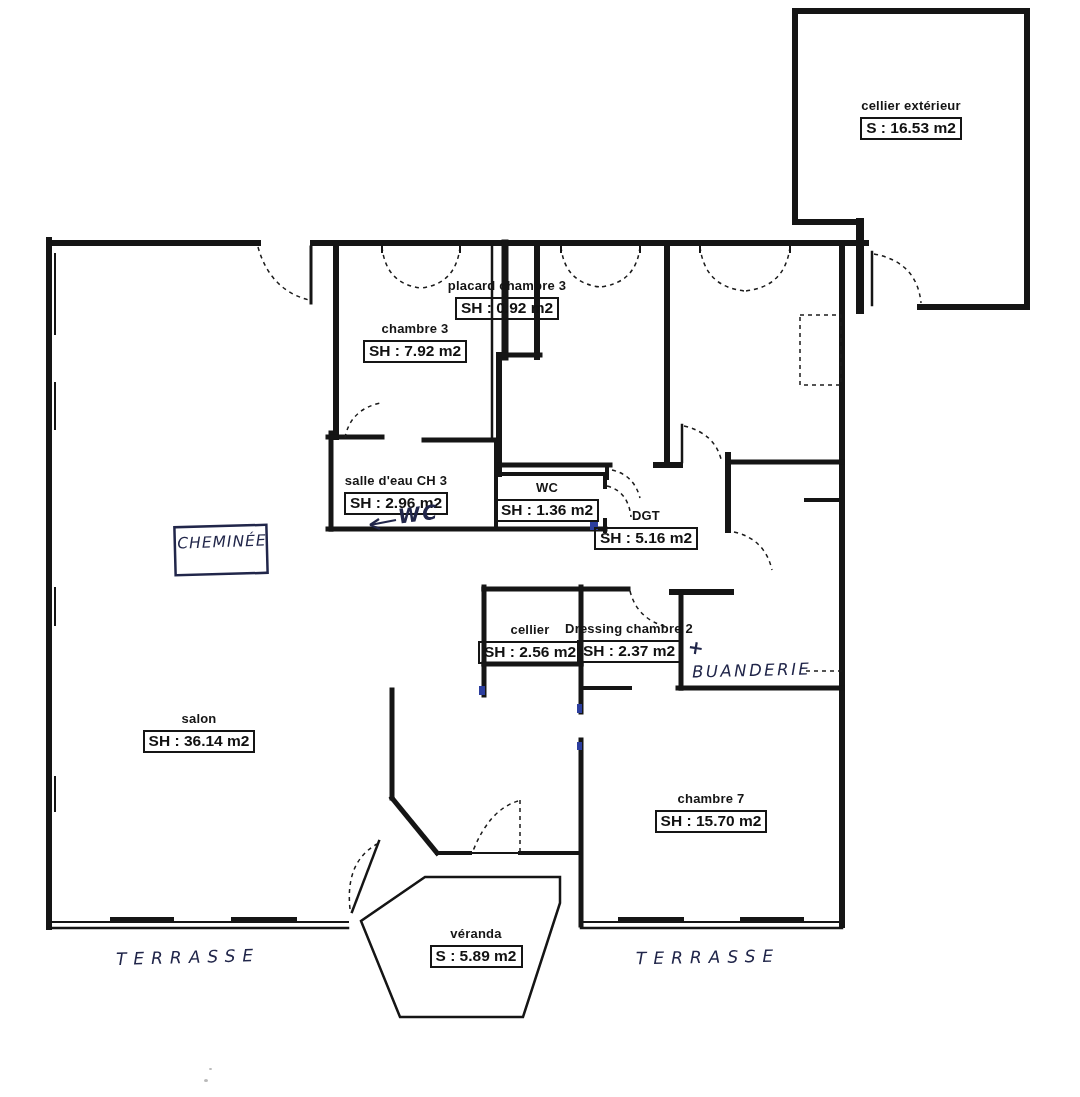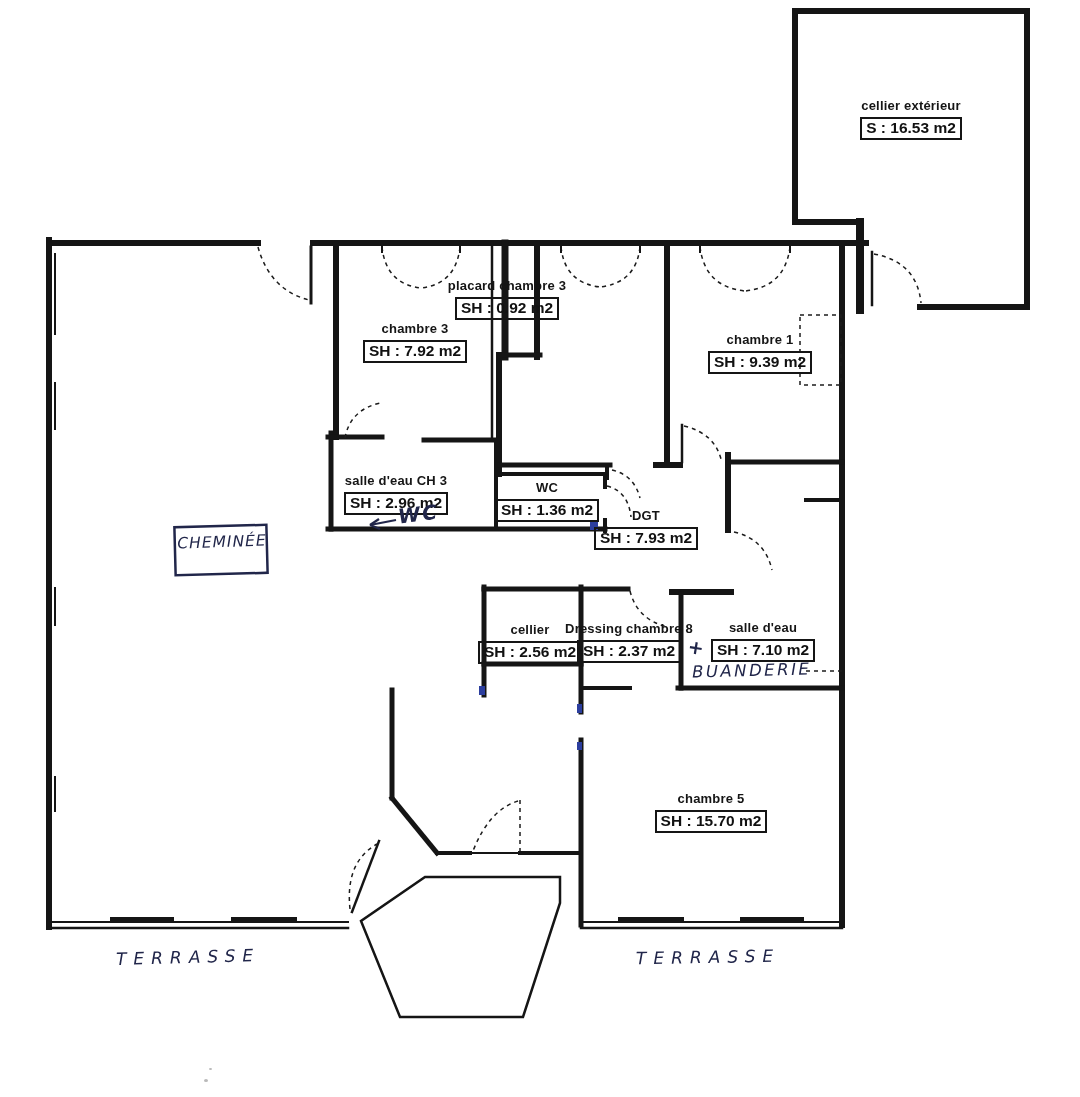--- a/index.html
+++ b/index.html
@@ -159,51 +159,51 @@
   </svg>
 
   <div class="room-label" style="left:305px;top:322px">
     <div class="room-name">chambre 3</div>
     <div class="room-area">SH : 7.92 m2</div>
   </div>
   <div class="room-label" style="left:397px;top:279px">
     <div class="room-name">placard chambre 3</div>
     <div class="room-area">SH : 0.92 m2</div>
   </div>
-  <div class="room-label" style="left:650px;top:333px">
-    <div class="room-name">chambre 1</div>
-    <div class="room-area">SH : 9.39 m2</div>
-  </div>
   <div class="room-label" style="left:286px;top:474px">
     <div class="room-name">salle d'eau CH 3</div>
     <div class="room-area">SH : 2.96 m2</div>
   </div>
   <div class="room-label" style="left:437px;top:481px">
     <div class="room-name">WC</div>
     <div class="room-area">SH : 1.36 m2</div>
   </div>
   <div class="room-label" style="left:536px;top:509px">
     <div class="room-name">DGT</div>
-    <div class="room-area">SH : 7.93 m2</div>
+    <div class="room-area">SH : 5.16 m2</div>
   </div>
   <div class="room-label" style="left:420px;top:623px">
     <div class="room-name">cellier</div>
     <div class="room-area">SH : 2.56 m2</div>
   </div>
   <div class="room-label" style="left:519px;top:622px">
-    <div class="room-name">Dressing chambre 8</div>
+    <div class="room-name">Dressing chambre 2</div>
     <div class="room-area">SH : 2.37 m2</div>
   </div>
-  <div class="room-label" style="left:653px;top:621px">
-    <div class="room-name">salle d'eau</div>
-    <div class="room-area">SH : 7.10 m2</div>
+  <div class="room-label" style="left:89px;top:712px">
+    <div class="room-name">salon</div>
+    <div class="room-area">SH : 36.14 m2</div>
   </div>
   <div class="room-label" style="left:601px;top:792px">
-    <div class="room-name">chambre 5</div>
+    <div class="room-name">chambre 7</div>
     <div class="room-area">SH : 15.70 m2</div>
+  </div>
+  <div class="room-label" style="left:366px;top:927px">
+    <div class="room-name">véranda</div>
+    <div class="room-area">S : 5.89 m2</div>
   </div>
   <div class="room-label" style="left:801px;top:99px">
     <div class="room-name">cellier extérieur</div>
     <div class="room-area">S : 16.53 m2</div>
   </div>
 
   <div class="hand hand-cheminee">CHEMINÉE</div>
   <div class="hand hand-wc">WC</div>
   <div class="hand hand-plus">+</div>
   <div class="hand hand-buanderie">BUANDERIE</div>

